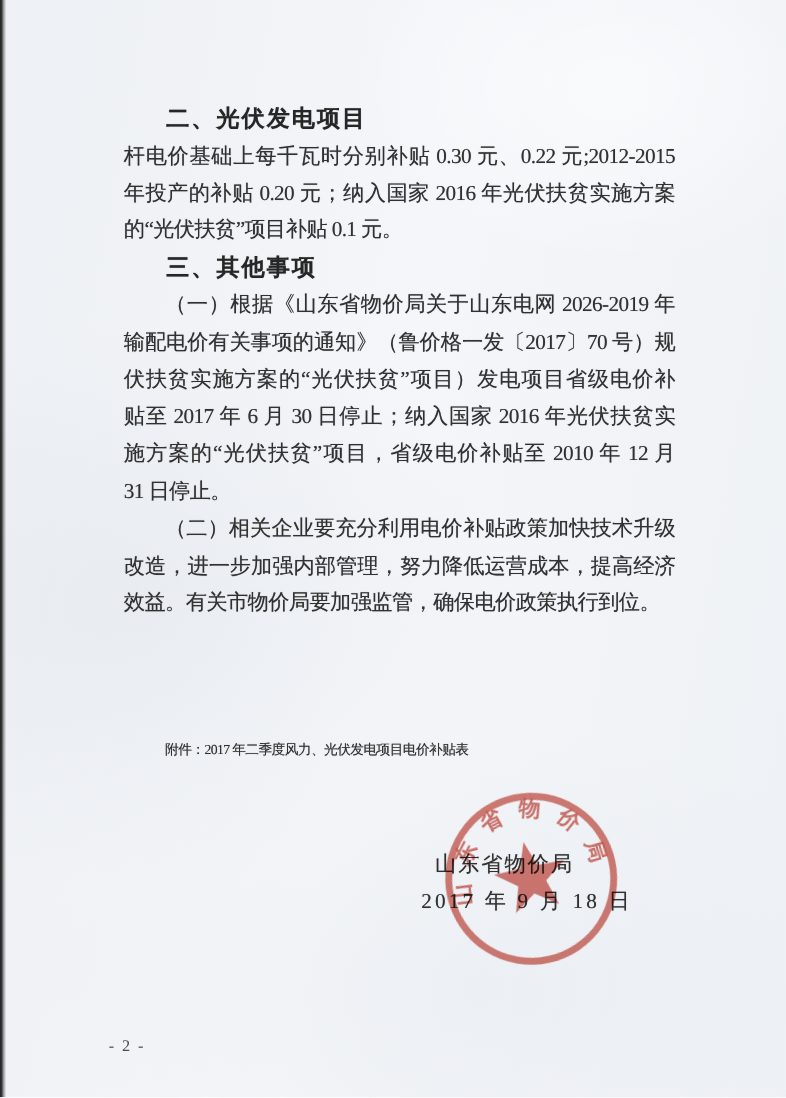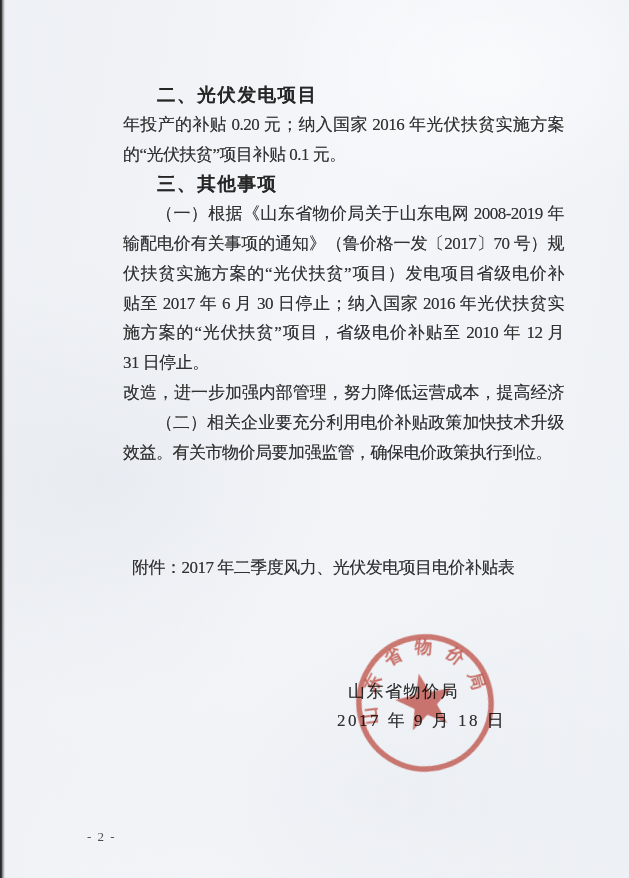--- a/index.html
+++ b/index.html
@@ -23,43 +23,42 @@
     background: linear-gradient(to right, #212121 0px, #3d3d3d 1.6px, #8d9296 2.6px, rgba(150,155,160,0) 5px);
   }
   .doc { position: absolute; inset: 0; color: #303030; }
 
   
   .body-lines {
     position: absolute; top: 80px; left: 99px; width: 441px;
     font-size: 17px; line-height: 29.8px; letter-spacing: -0.5px;
     color: #313131;
     text-shadow: 0 0 .6px rgba(48,48,48,.55);
-    margin-left: 24px;
   }
   .doc-line {
     text-align: justify;
     text-align-last: justify;
     text-justify: inter-character;
     white-space: nowrap;
   }
   .doc-line.l-heading {
     font-family: "Liberation Sans", "DejaVu Sans", sans-serif;
     font-weight: 700;
     font-size: 18.5px;
     letter-spacing: 1.6px;
     text-indent: 34px;
     text-align: left; text-align-last: left;
     color: #262626;
   }
   .doc-line.l-indent { text-indent: 33px; }
   .doc-line.l-end { text-align: center; text-align-last: left; }
 
   .attachment {
-    position: absolute; top: 553px; left: 99px; width: 441px;
-    font-size: 17px; line-height: 30px; letter-spacing: -0.5px;
+    position: absolute; top: 585px; left: 99px; width: 441px;
+    font-size: 11px; line-height: 30px; letter-spacing: -0.5px;
     text-indent: 33px; color: #313131;
     text-shadow: 0 0 .6px rgba(48,48,48,.55);
     white-space: nowrap;
   }
 
   .signature {
     position: absolute; top: 677px; left: 337px; width: 190px;
     font-size: 17px; line-height: 29px; color: #313131;
     text-shadow: 0 0 .6px rgba(48,48,48,.55);
   }
@@ -88,31 +87,32 @@
 <body>
 
 <div class="page">
   <div class="scan-edge"></div>
 
   <main class="doc">
 
     <div class="body-lines">
 
     <div class="doc-line l-heading">二、光伏发电项目</div>
+        <div class="doc-line l-flow">杆电价基础上每千瓦时分别补贴 0.30 元、0.22 元;2012-2015</div>
         <div class="doc-line l-flow">年投产的补贴 0.20 元；纳入国家 2016 年光伏扶贫实施方案</div>
         <div class="doc-line l-end">的“光伏扶贫”项目补贴 0.1 元。</div>
         <div class="doc-line l-heading">三、其他事项</div>
-        <div class="doc-line l-indent">（一）根据《山东省物价局关于山东电网 2008-2019 年</div>
+        <div class="doc-line l-indent">（一）根据《山东省物价局关于山东电网 2026-2019 年</div>
         <div class="doc-line l-flow">输配电价有关事项的通知》（鲁价格一发〔2017〕70 号）规</div>
         <div class="doc-line l-flow">伏扶贫实施方案的“光伏扶贫”项目）发电项目省级电价补</div>
         <div class="doc-line l-flow">贴至 2017 年 6 月 30 日停止；纳入国家 2016 年光伏扶贫实</div>
         <div class="doc-line l-flow">施方案的“光伏扶贫”项目，省级电价补贴至 2010 年 12 月</div>
         <div class="doc-line l-end">31 日停止。</div>
+        <div class="doc-line l-indent">（二）相关企业要充分利用电价补贴政策加快技术升级</div>
         <div class="doc-line l-flow">改造，进一步加强内部管理，努力降低运营成本，提高经济</div>
-        <div class="doc-line l-indent">（二）相关企业要充分利用电价补贴政策加快技术升级</div>
         <div class="doc-line l-end">效益。有关市物价局要加强监管，确保电价政策执行到位。</div>
       </div>
 
     <div class="attachment">附件：2017 年二季度风力、光伏发电项目电价补贴表</div>
 
     <div class="signature">
       <div class="sig-agency">山东省物价局</div>
       <div class="sig-date">2017 年 9 月 18 日</div>
     </div>
 

